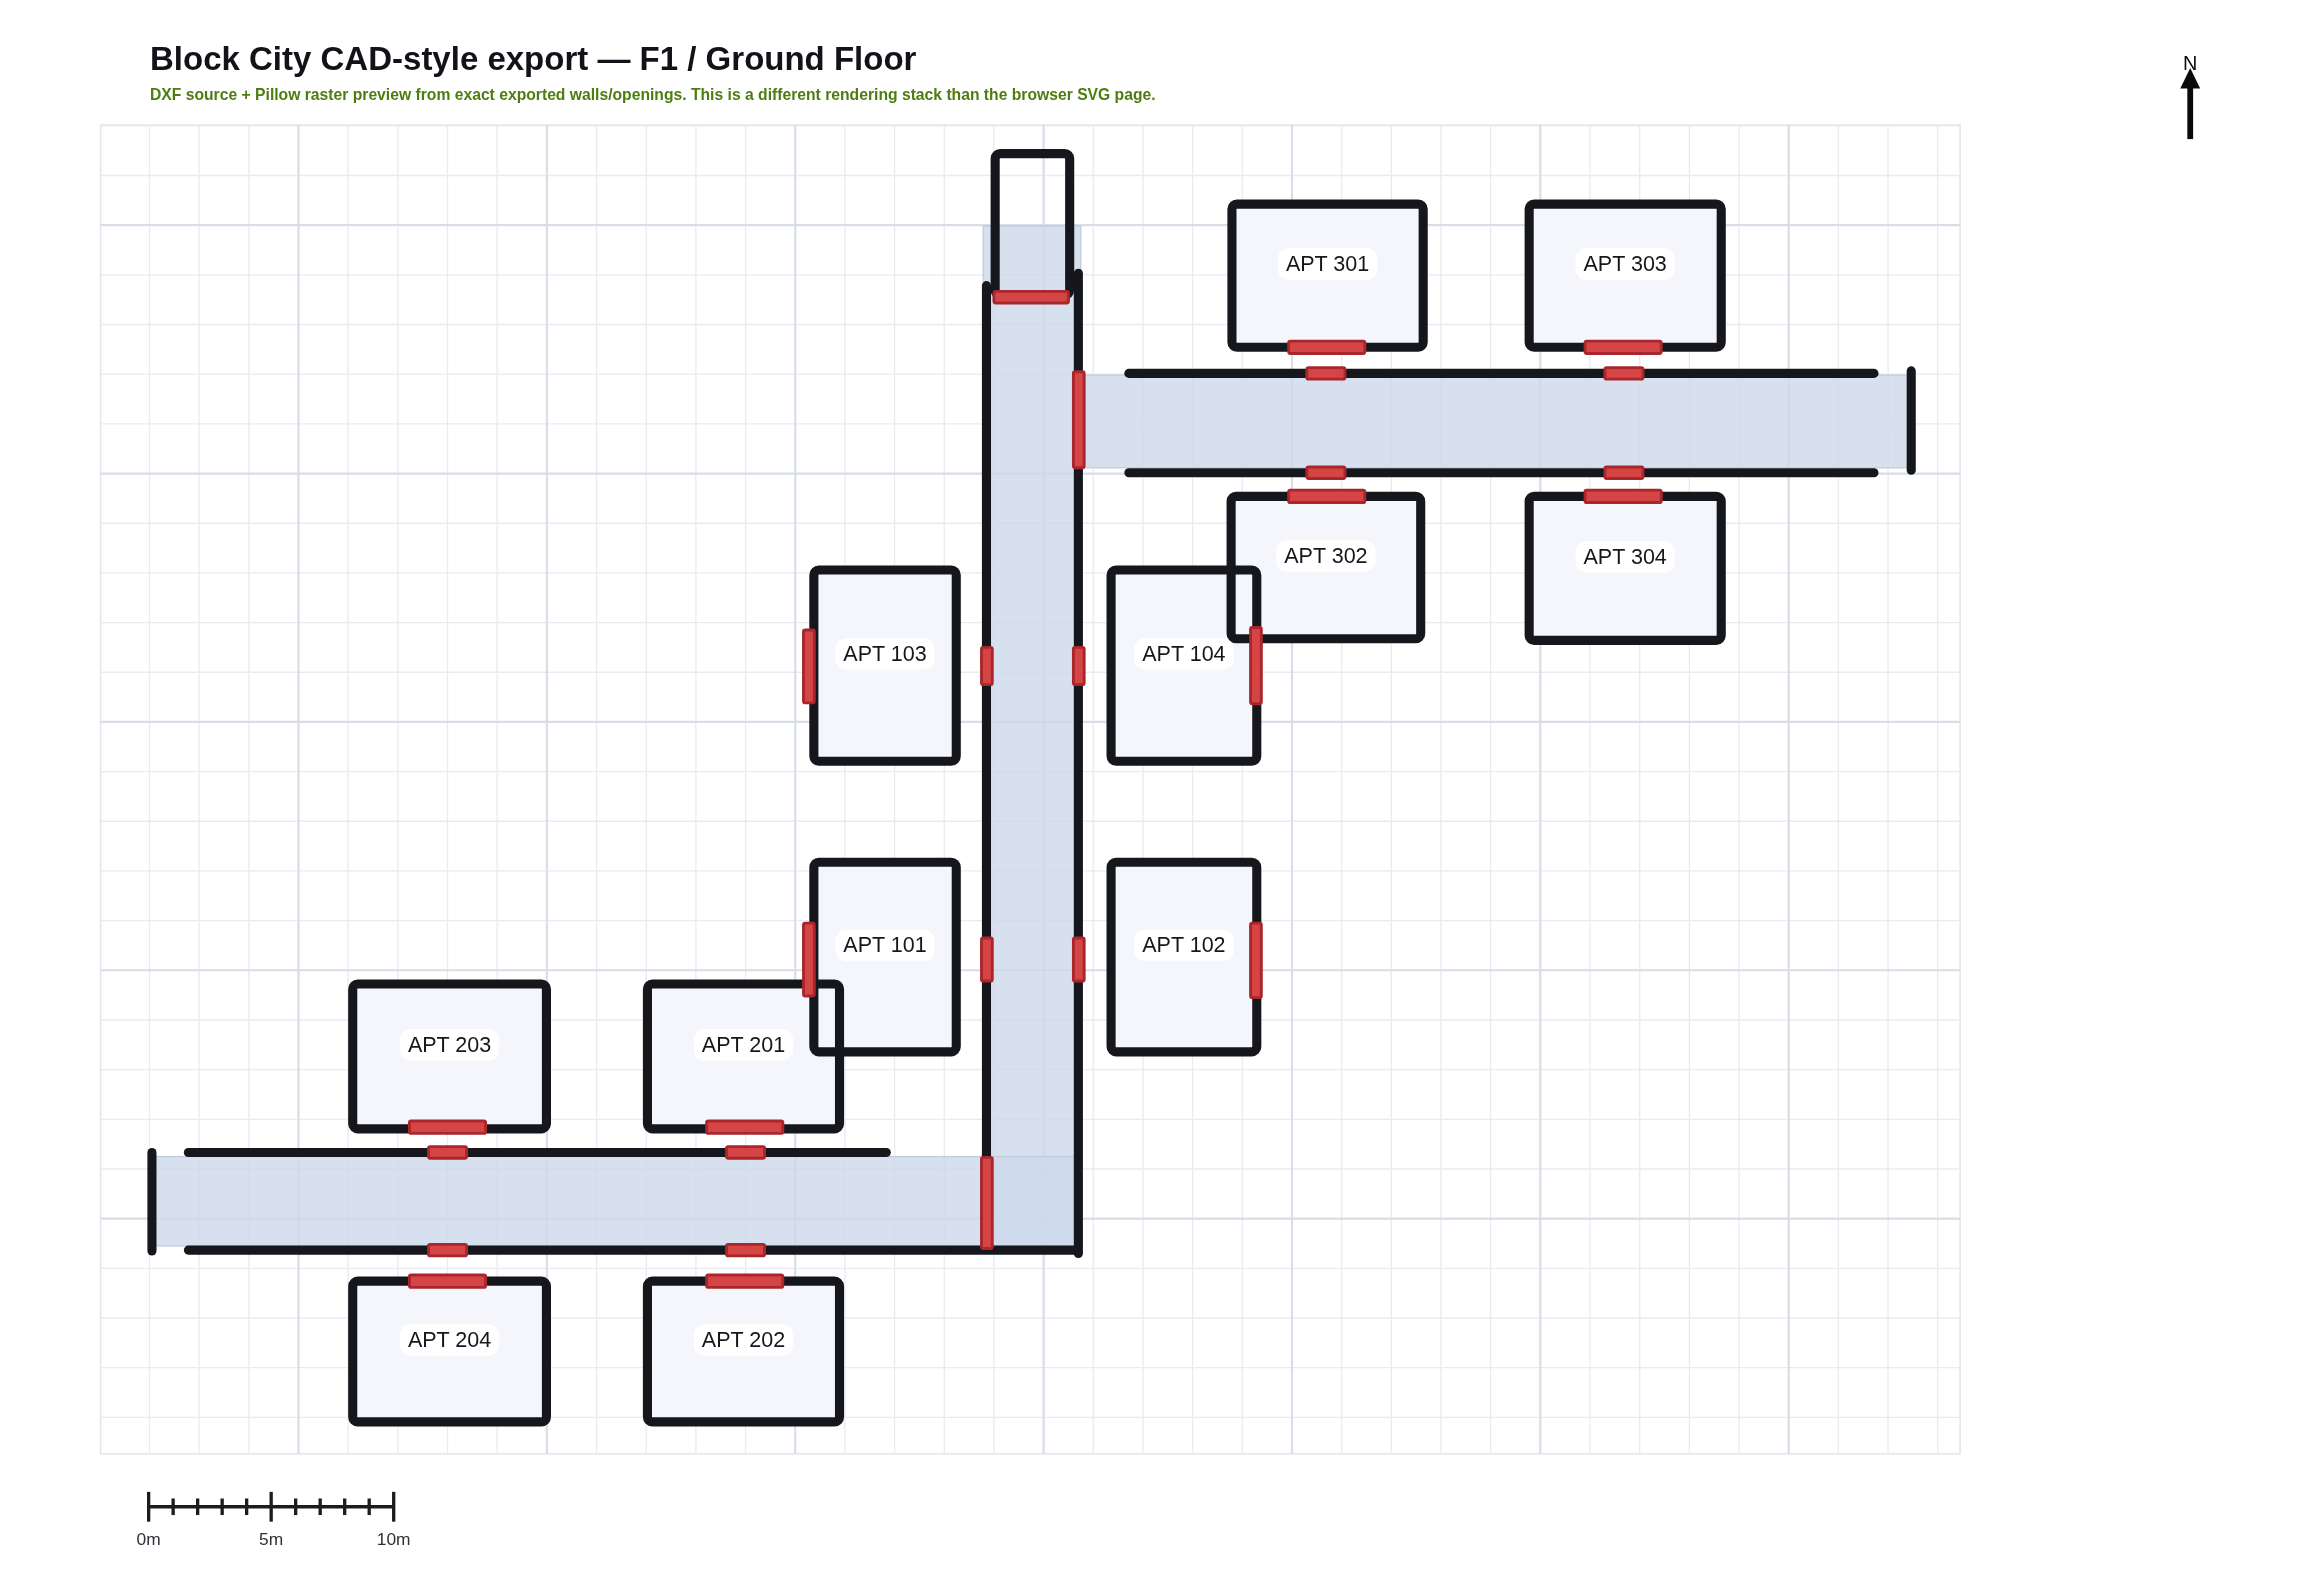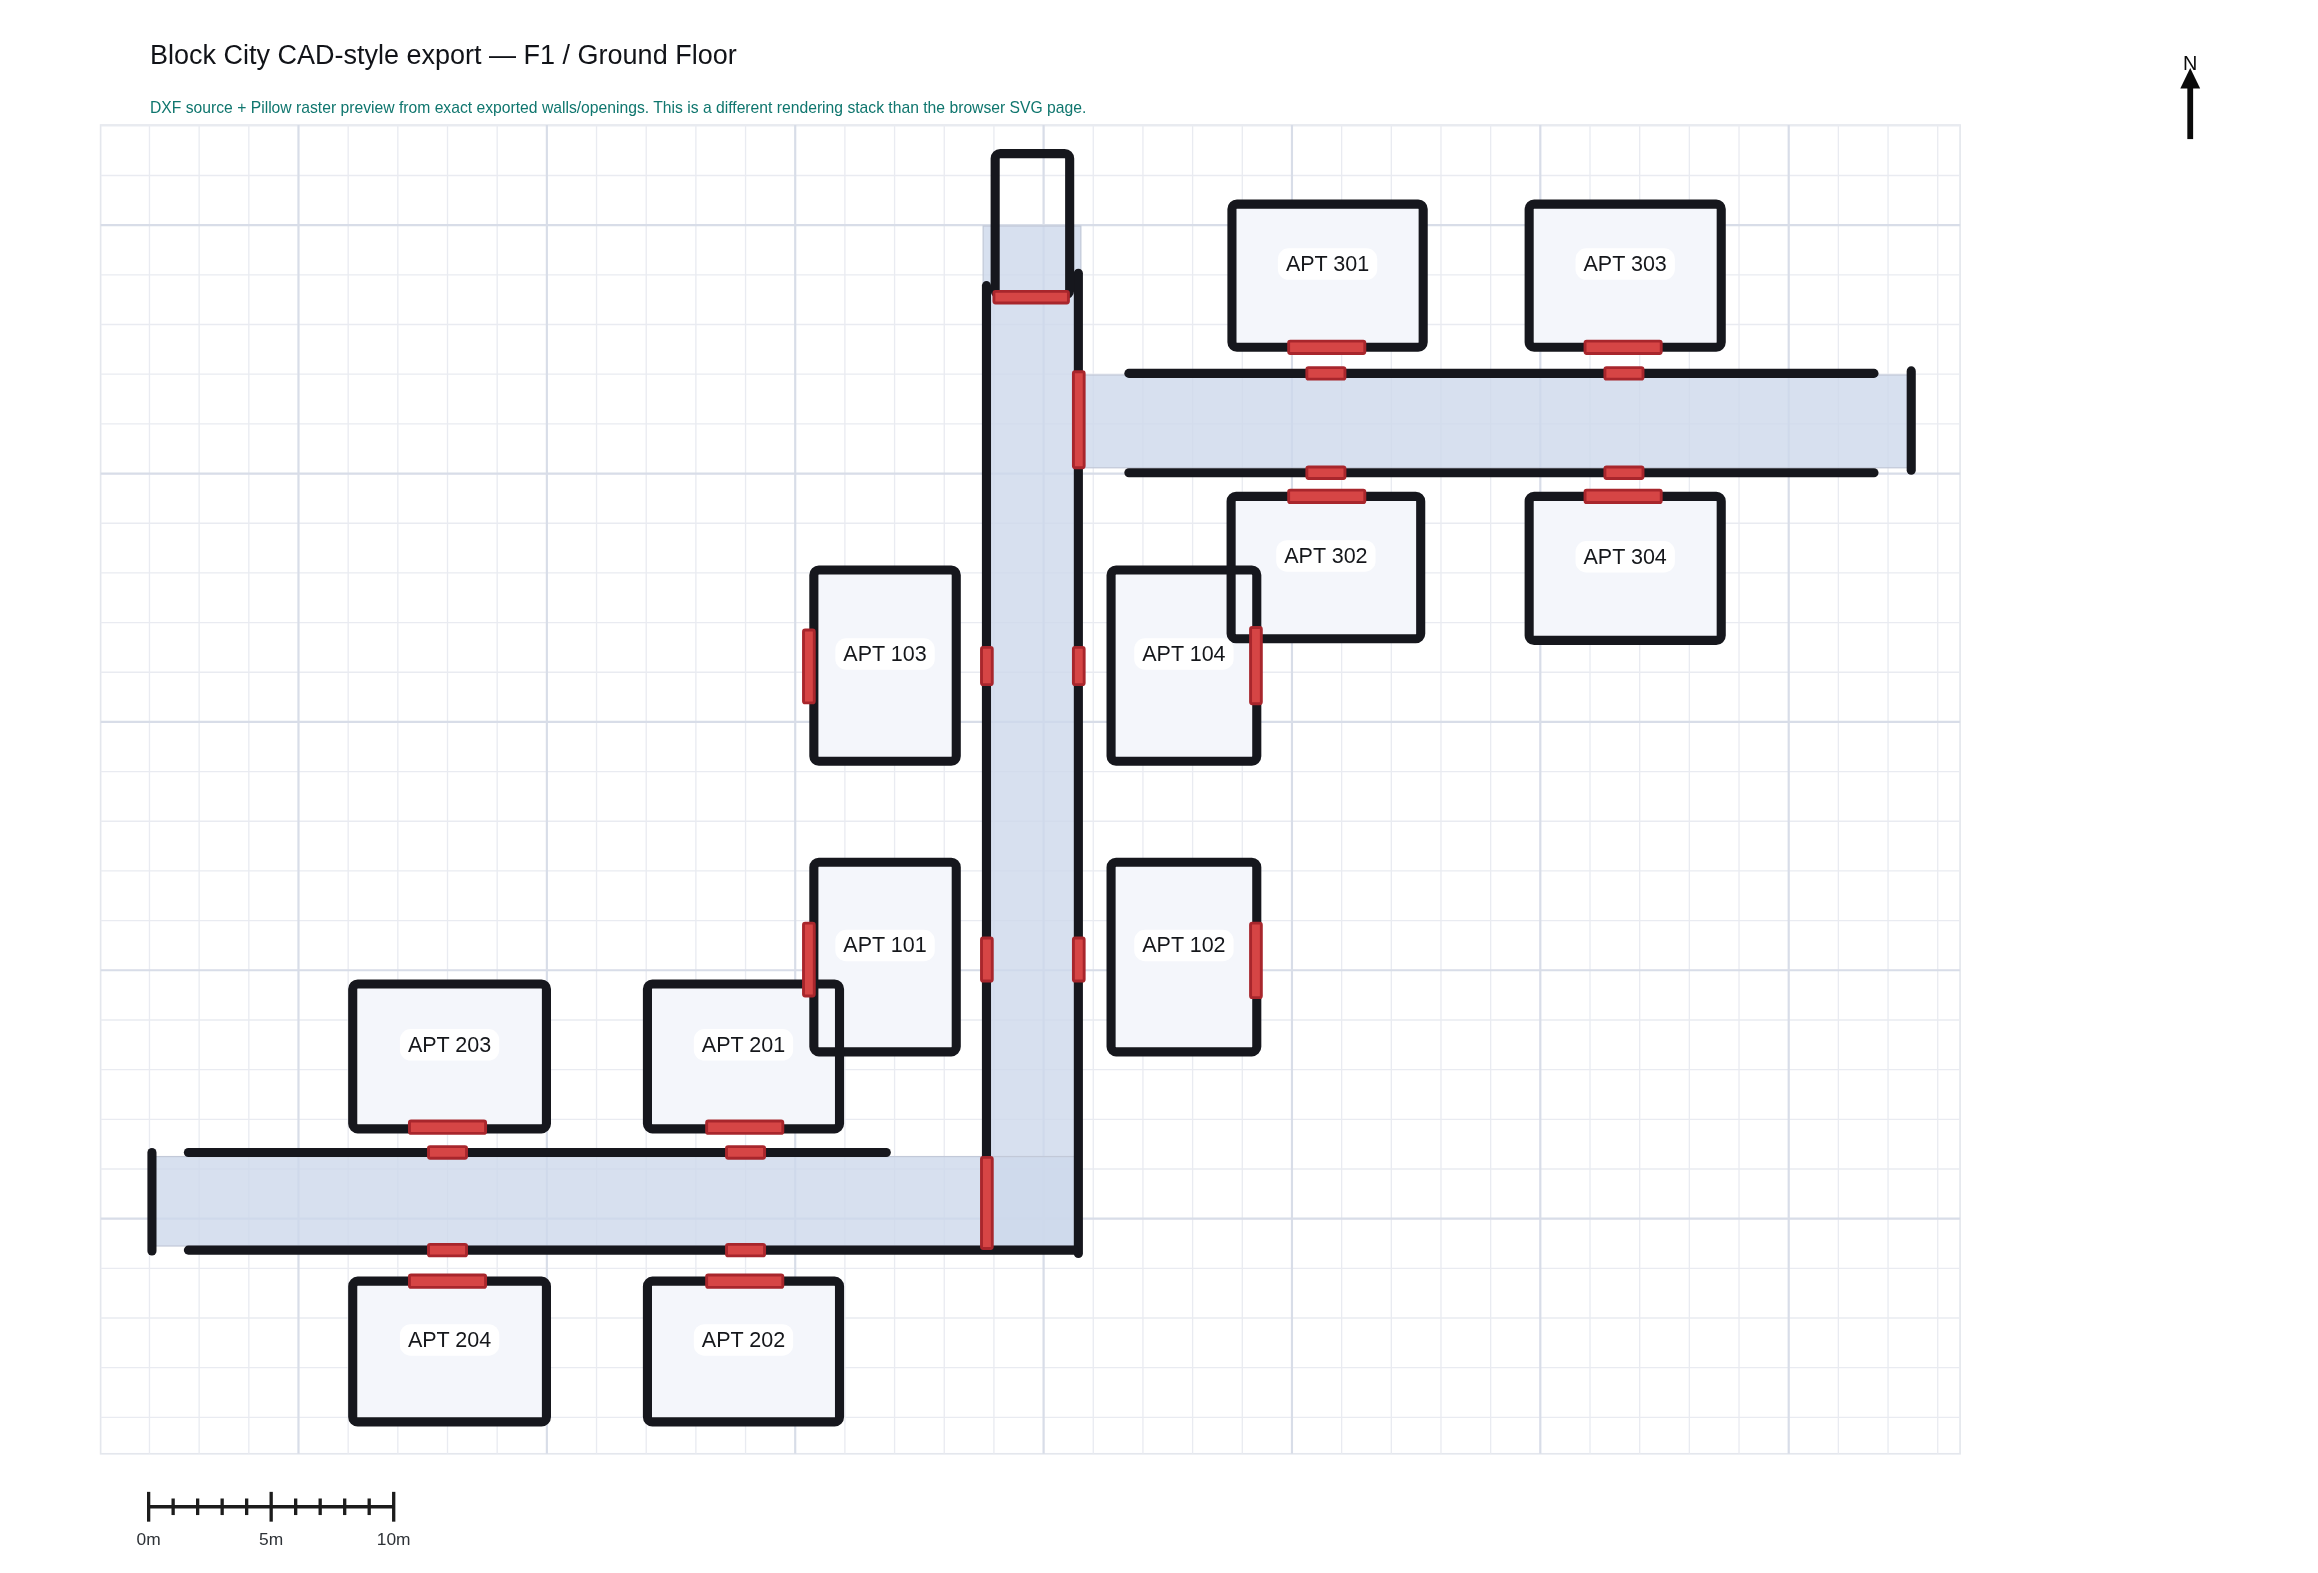--- a/index.html
+++ b/index.html
@@ -1,20 +1,20 @@
 <!DOCTYPE html>
 <html style="font-size:13.2px"><head>
 <meta charset="utf-8">
 <style>
   html,body{margin:0;padding:0;background:#ffffff;}
   body{width:2319px;height:1573px;position:relative;overflow:hidden;
        font-family:"Liberation Sans", sans-serif;}
   .header{position:absolute;left:150px;top:40px;z-index:2;}
-  .page-title{margin:0;font-size:27px;font-weight:400;color:#111318;letter-spacing:0;}
-  .page-subtitle{margin:28px 0 0 0;font-size:15.7px;font-weight:400;color:#0f766e;}
+  .page-title{margin:0;font-size:33px;font-weight:700;color:#111318;letter-spacing:0;}
+  .page-subtitle{margin:8px 0 0 0;font-size:15.7px;font-weight:700;color:#4d7c0f;}
   svg.plan{position:absolute;left:0;top:0;z-index:1;}
   text{font-family:"Liberation Sans", sans-serif;}
 </style>
 </head>
 <body>
 
 <div class="header">
   <h1 class="page-title">Block City CAD-style export — F1 / Ground Floor</h1>
   <p class="page-subtitle">DXF source + Pillow raster preview from exact exported walls/openings. This is a different rendering stack than the browser SVG page.</p>
 </div>

